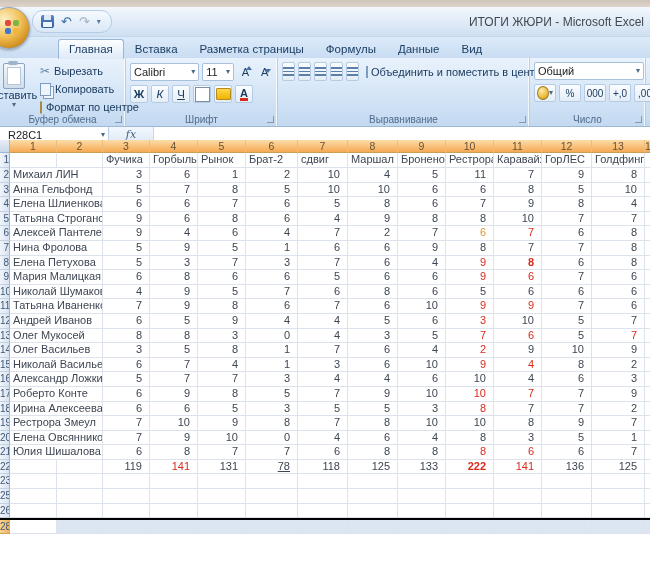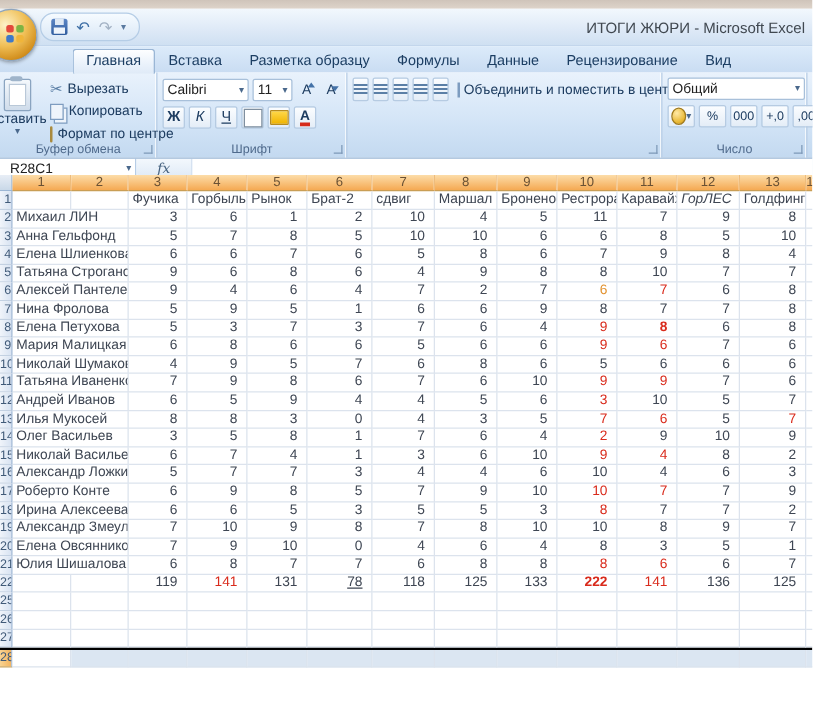--- a/index.html
+++ b/index.html
@@ -141,24 +141,23 @@
     <span class="qglyph">↶</span>
     <span class="qglyph dis">↷</span>
     <span class="qcaret">▾</span>
   </div>
   <div class="title">ИТОГИ ЖЮРИ - Microsoft Excel</div>
 </div>
 
 <div class="tabrow">
   <span class="tab active">Главная</span>
   <span class="tab">Вставка</span>
-  <span class="tab">Разметка образцу</span>
+  <span class="tab">Разметка страницы</span>
   <span class="tab">Формулы</span>
   <span class="tab">Данные</span>
-  <span class="tab">Рецензирование</span>
   <span class="tab">Вид</span>
 </div>
 
 <div class="ribbon">
 
   <div class="rgroup g-clip">
     <div class="paste">
       <span class="clipicon"></span>
       <span class="rtext">Вставить</span>
       <span class="caret">▾</span>
@@ -226,20 +225,21 @@
       <div class="albtn">
           <span class="ico-lines"></span>
         </div>
       <div class="albtn">
           <span class="ico-lines"></span>
         </div>
       <span class="ico-merge" style="margin-left:4px;"></span>
       <span class="altext">Объединить и поместить в центре</span>
       <span class="caret">▾</span>
     </div>
+    <div class="glabel">Выравнивание</div>
     <div class="launcher"></div>
   </div>
 
   <div class="rgroup g-num">
     <div class="selbox numsel">
       <span>Общий</span>
       <span class="caret">▾</span>
     </div>
     <div class="nrow">
       <div class="nbtn">
@@ -290,21 +290,21 @@
       <div class="cell" style="width: 46px;"></div>
       <div class="cell tl" style="width: 47px;">Фучика</div>
       <div class="cell tl" style="width: 48px;">Горбыль</div>
       <div class="cell tl" style="width: 48px;">Рынок</div>
       <div class="cell tl" style="width: 52px;">Брат-2</div>
       <div class="cell tl" style="width: 50px;">сдвиг</div>
       <div class="cell tl" style="width: 50px;">Маршал</div>
       <div class="cell tl" style="width: 48px;">Броненос</div>
       <div class="cell tl" style="width: 48px;">Рестрора</div>
       <div class="cell tl" style="width: 48px;">Каравайх</div>
-      <div class="cell tl" style="width: 50px; font-style: italic;">ГорЛЕС</div>
+      <div class="cell tl" style="width: 50px;">ГорЛЕС</div>
       <div class="cell tl" style="width: 53px;">Голдфингер</div>
       <div class="cell filler"></div>
     </div>
     <div class="grow" style="height: 14.6px;">
       <div class="rh">2</div>
       <div class="cell tl" style="width: 93px;">Михаил ЛИН</div>
       <div class="cell" style="width: 47px;">3</div>
       <div class="cell" style="width: 48px;">6</div>
       <div class="cell" style="width: 48px;">1</div>
       <div class="cell" style="width: 52px;">2</div>
@@ -472,21 +472,21 @@
       <div class="cell" style="width: 50px;">5</div>
       <div class="cell" style="width: 48px;">6</div>
       <div class="cell red" style="width: 48px;">3</div>
       <div class="cell" style="width: 48px;">10</div>
       <div class="cell" style="width: 50px;">5</div>
       <div class="cell" style="width: 53px;">7</div>
       <div class="cell filler"></div>
     </div>
     <div class="grow" style="height: 14.6px;">
       <div class="rh">13</div>
-      <div class="cell tl" style="width: 93px;">Илья Мукосей</div>
+      <div class="cell tl" style="width: 93px;">Олег Мукосей</div>
       <div class="cell" style="width: 47px;">8</div>
       <div class="cell" style="width: 48px;">8</div>
       <div class="cell" style="width: 48px;">3</div>
       <div class="cell" style="width: 52px;">0</div>
       <div class="cell" style="width: 50px;">4</div>
       <div class="cell" style="width: 50px;">3</div>
       <div class="cell" style="width: 48px;">5</div>
       <div class="cell red" style="width: 48px;">7</div>
       <div class="cell red" style="width: 48px;">6</div>
       <div class="cell" style="width: 50px;">5</div>
@@ -568,21 +568,21 @@
       <div class="cell" style="width: 50px;">5</div>
       <div class="cell" style="width: 48px;">3</div>
       <div class="cell red" style="width: 48px;">8</div>
       <div class="cell" style="width: 48px;">7</div>
       <div class="cell" style="width: 50px;">7</div>
       <div class="cell" style="width: 53px;">2</div>
       <div class="cell filler"></div>
     </div>
     <div class="grow" style="height: 14.6px;">
       <div class="rh">19</div>
-      <div class="cell tl" style="width: 93px;">Александр Змеул</div>
+      <div class="cell tl" style="width: 93px;">Рестрора Змеул</div>
       <div class="cell" style="width: 47px;">7</div>
       <div class="cell" style="width: 48px;">10</div>
       <div class="cell" style="width: 48px;">9</div>
       <div class="cell" style="width: 52px;">8</div>
       <div class="cell" style="width: 50px;">7</div>
       <div class="cell" style="width: 50px;">8</div>
       <div class="cell" style="width: 48px;">10</div>
       <div class="cell" style="width: 48px;">10</div>
       <div class="cell" style="width: 48px;">8</div>
       <div class="cell" style="width: 50px;">9</div>
@@ -632,55 +632,55 @@
       <div class="cell" style="width: 50px;">118</div>
       <div class="cell" style="width: 50px;">125</div>
       <div class="cell" style="width: 48px;">133</div>
       <div class="cell red bold" style="width: 48px;">222</div>
       <div class="cell red" style="width: 48px;">141</div>
       <div class="cell" style="width: 50px;">136</div>
       <div class="cell" style="width: 53px;">125</div>
       <div class="cell filler"></div>
     </div>
     <div class="grow" style="height: 14.6px;">
+      <div class="rh">23</div>
+      <div class="cell" style="width: 47px;"></div>
+      <div class="cell" style="width: 46px;"></div>
+      <div class="cell" style="width: 47px;"></div>
+      <div class="cell" style="width: 48px;"></div>
+      <div class="cell" style="width: 48px;"></div>
+      <div class="cell" style="width: 52px;"></div>
+      <div class="cell" style="width: 50px;"></div>
+      <div class="cell" style="width: 50px;"></div>
+      <div class="cell" style="width: 48px;"></div>
+      <div class="cell" style="width: 48px;"></div>
+      <div class="cell" style="width: 48px;"></div>
+      <div class="cell" style="width: 50px;"></div>
+      <div class="cell" style="width: 53px;"></div>
+      <div class="cell filler"></div>
+    </div>
+    <div class="grow" style="height: 14.6px;">
       <div class="rh">25</div>
       <div class="cell" style="width: 47px;"></div>
       <div class="cell" style="width: 46px;"></div>
       <div class="cell" style="width: 47px;"></div>
       <div class="cell" style="width: 48px;"></div>
       <div class="cell" style="width: 48px;"></div>
       <div class="cell" style="width: 52px;"></div>
       <div class="cell" style="width: 50px;"></div>
       <div class="cell" style="width: 50px;"></div>
       <div class="cell" style="width: 48px;"></div>
       <div class="cell" style="width: 48px;"></div>
       <div class="cell" style="width: 48px;"></div>
       <div class="cell" style="width: 50px;"></div>
       <div class="cell" style="width: 53px;"></div>
       <div class="cell filler"></div>
     </div>
     <div class="grow" style="height: 14.6px;">
       <div class="rh">26</div>
-      <div class="cell" style="width: 47px;"></div>
-      <div class="cell" style="width: 46px;"></div>
-      <div class="cell" style="width: 47px;"></div>
-      <div class="cell" style="width: 48px;"></div>
-      <div class="cell" style="width: 48px;"></div>
-      <div class="cell" style="width: 52px;"></div>
-      <div class="cell" style="width: 50px;"></div>
-      <div class="cell" style="width: 50px;"></div>
-      <div class="cell" style="width: 48px;"></div>
-      <div class="cell" style="width: 48px;"></div>
-      <div class="cell" style="width: 48px;"></div>
-      <div class="cell" style="width: 50px;"></div>
-      <div class="cell" style="width: 53px;"></div>
-      <div class="cell filler"></div>
-    </div>
-    <div class="grow" style="height: 14.6px;">
-      <div class="rh">27</div>
       <div class="cell" style="width: 47px;"></div>
       <div class="cell" style="width: 46px;"></div>
       <div class="cell" style="width: 47px;"></div>
       <div class="cell" style="width: 48px;"></div>
       <div class="cell" style="width: 48px;"></div>
       <div class="cell" style="width: 52px;"></div>
       <div class="cell" style="width: 50px;"></div>
       <div class="cell" style="width: 50px;"></div>
       <div class="cell" style="width: 48px;"></div>
       <div class="cell" style="width: 48px;"></div>

